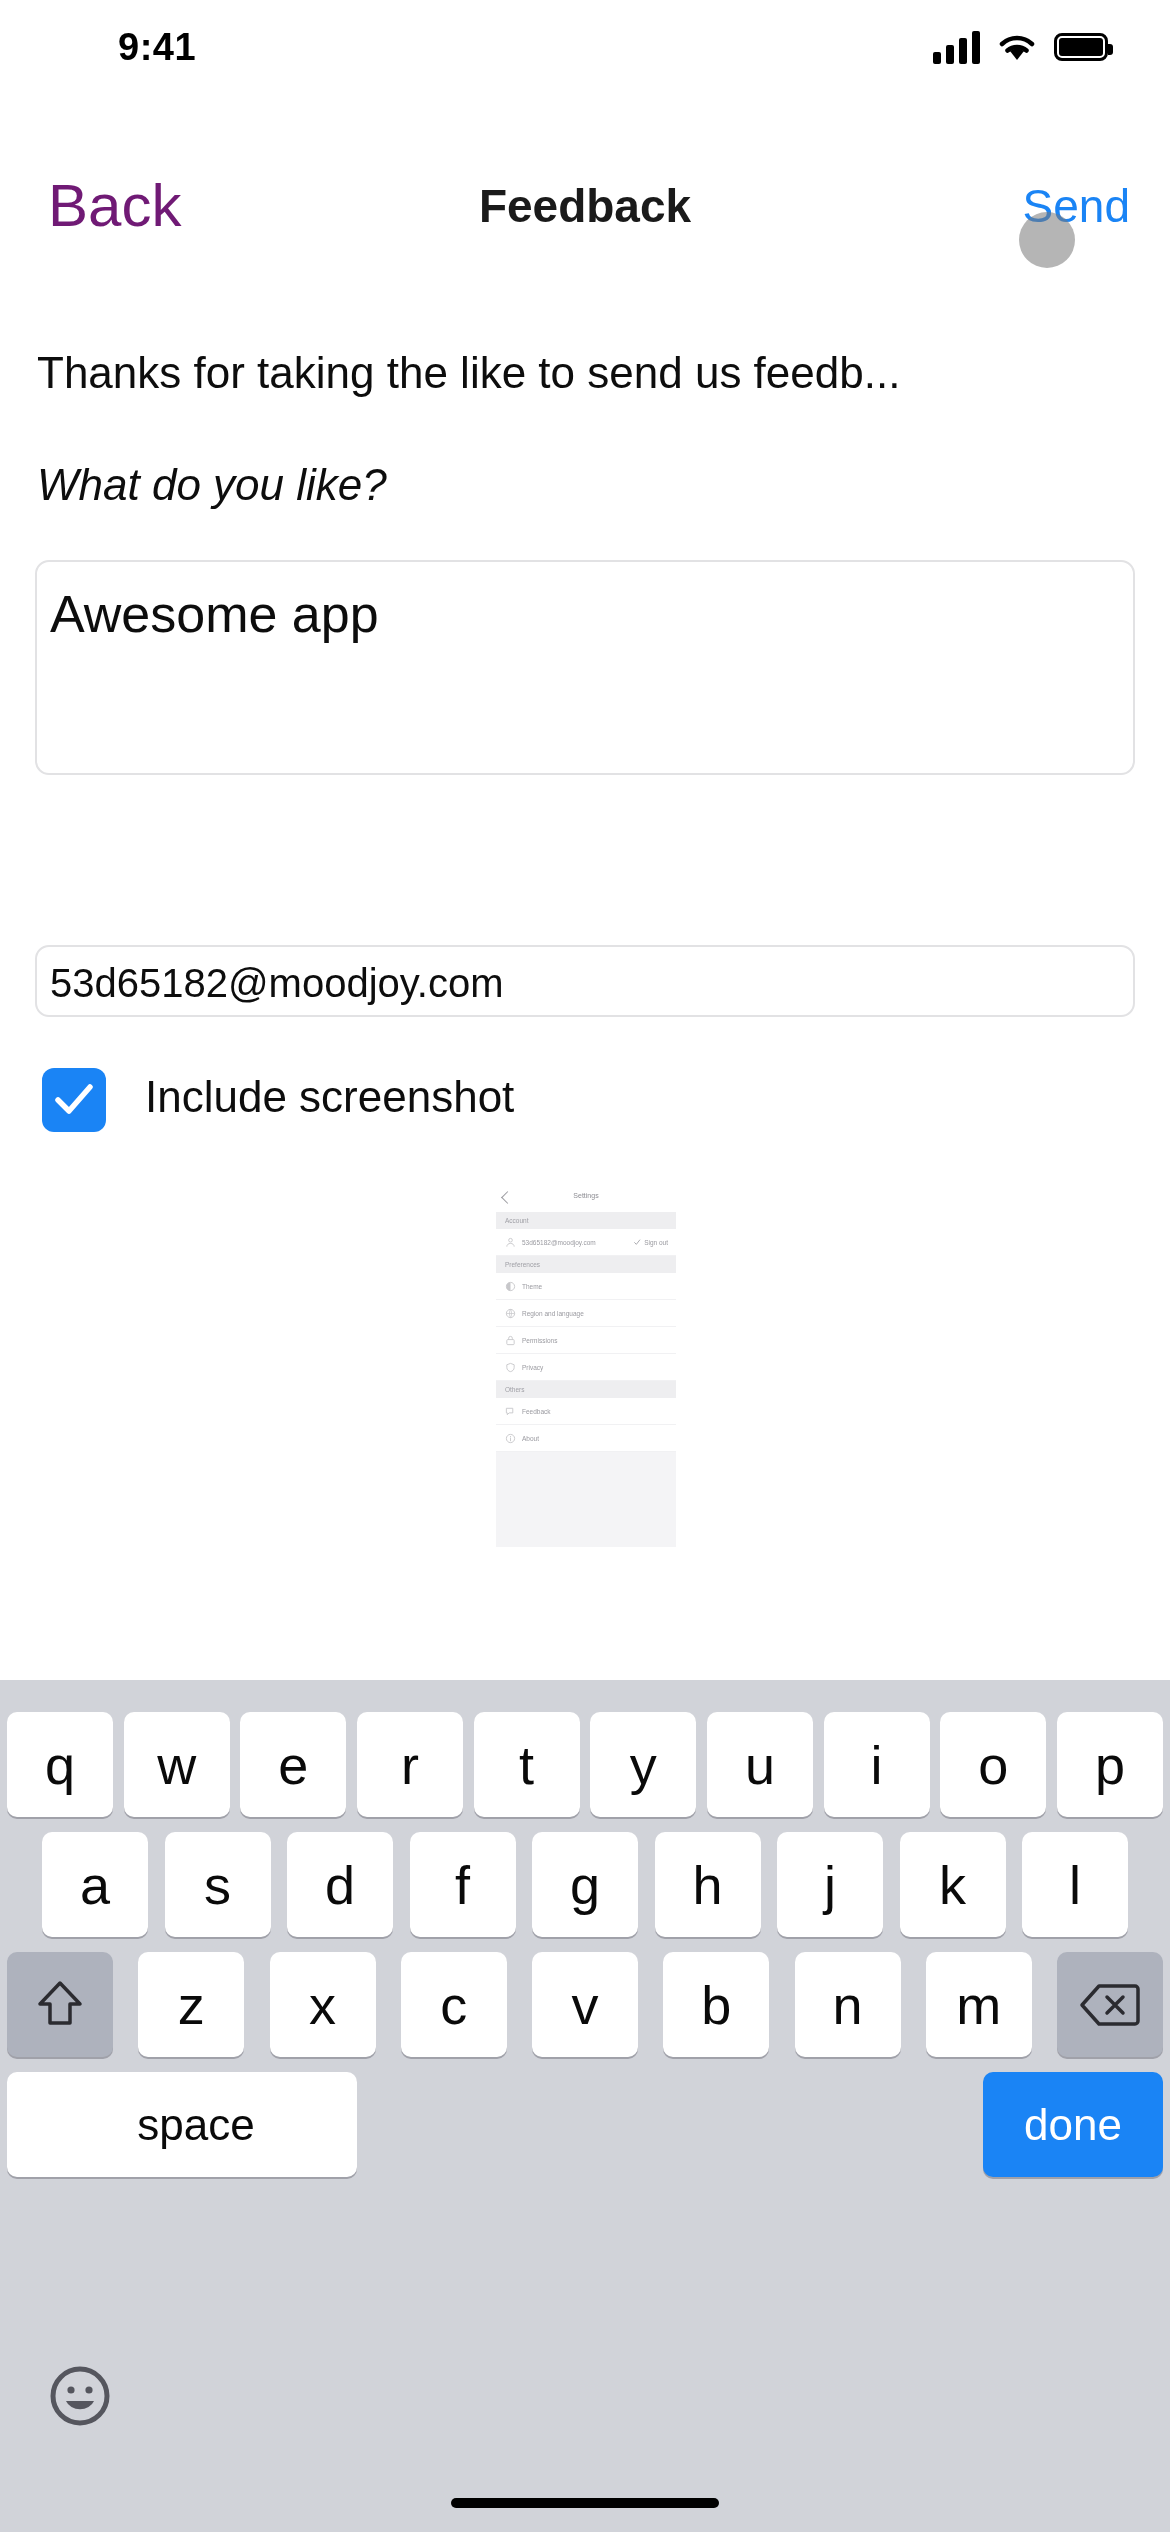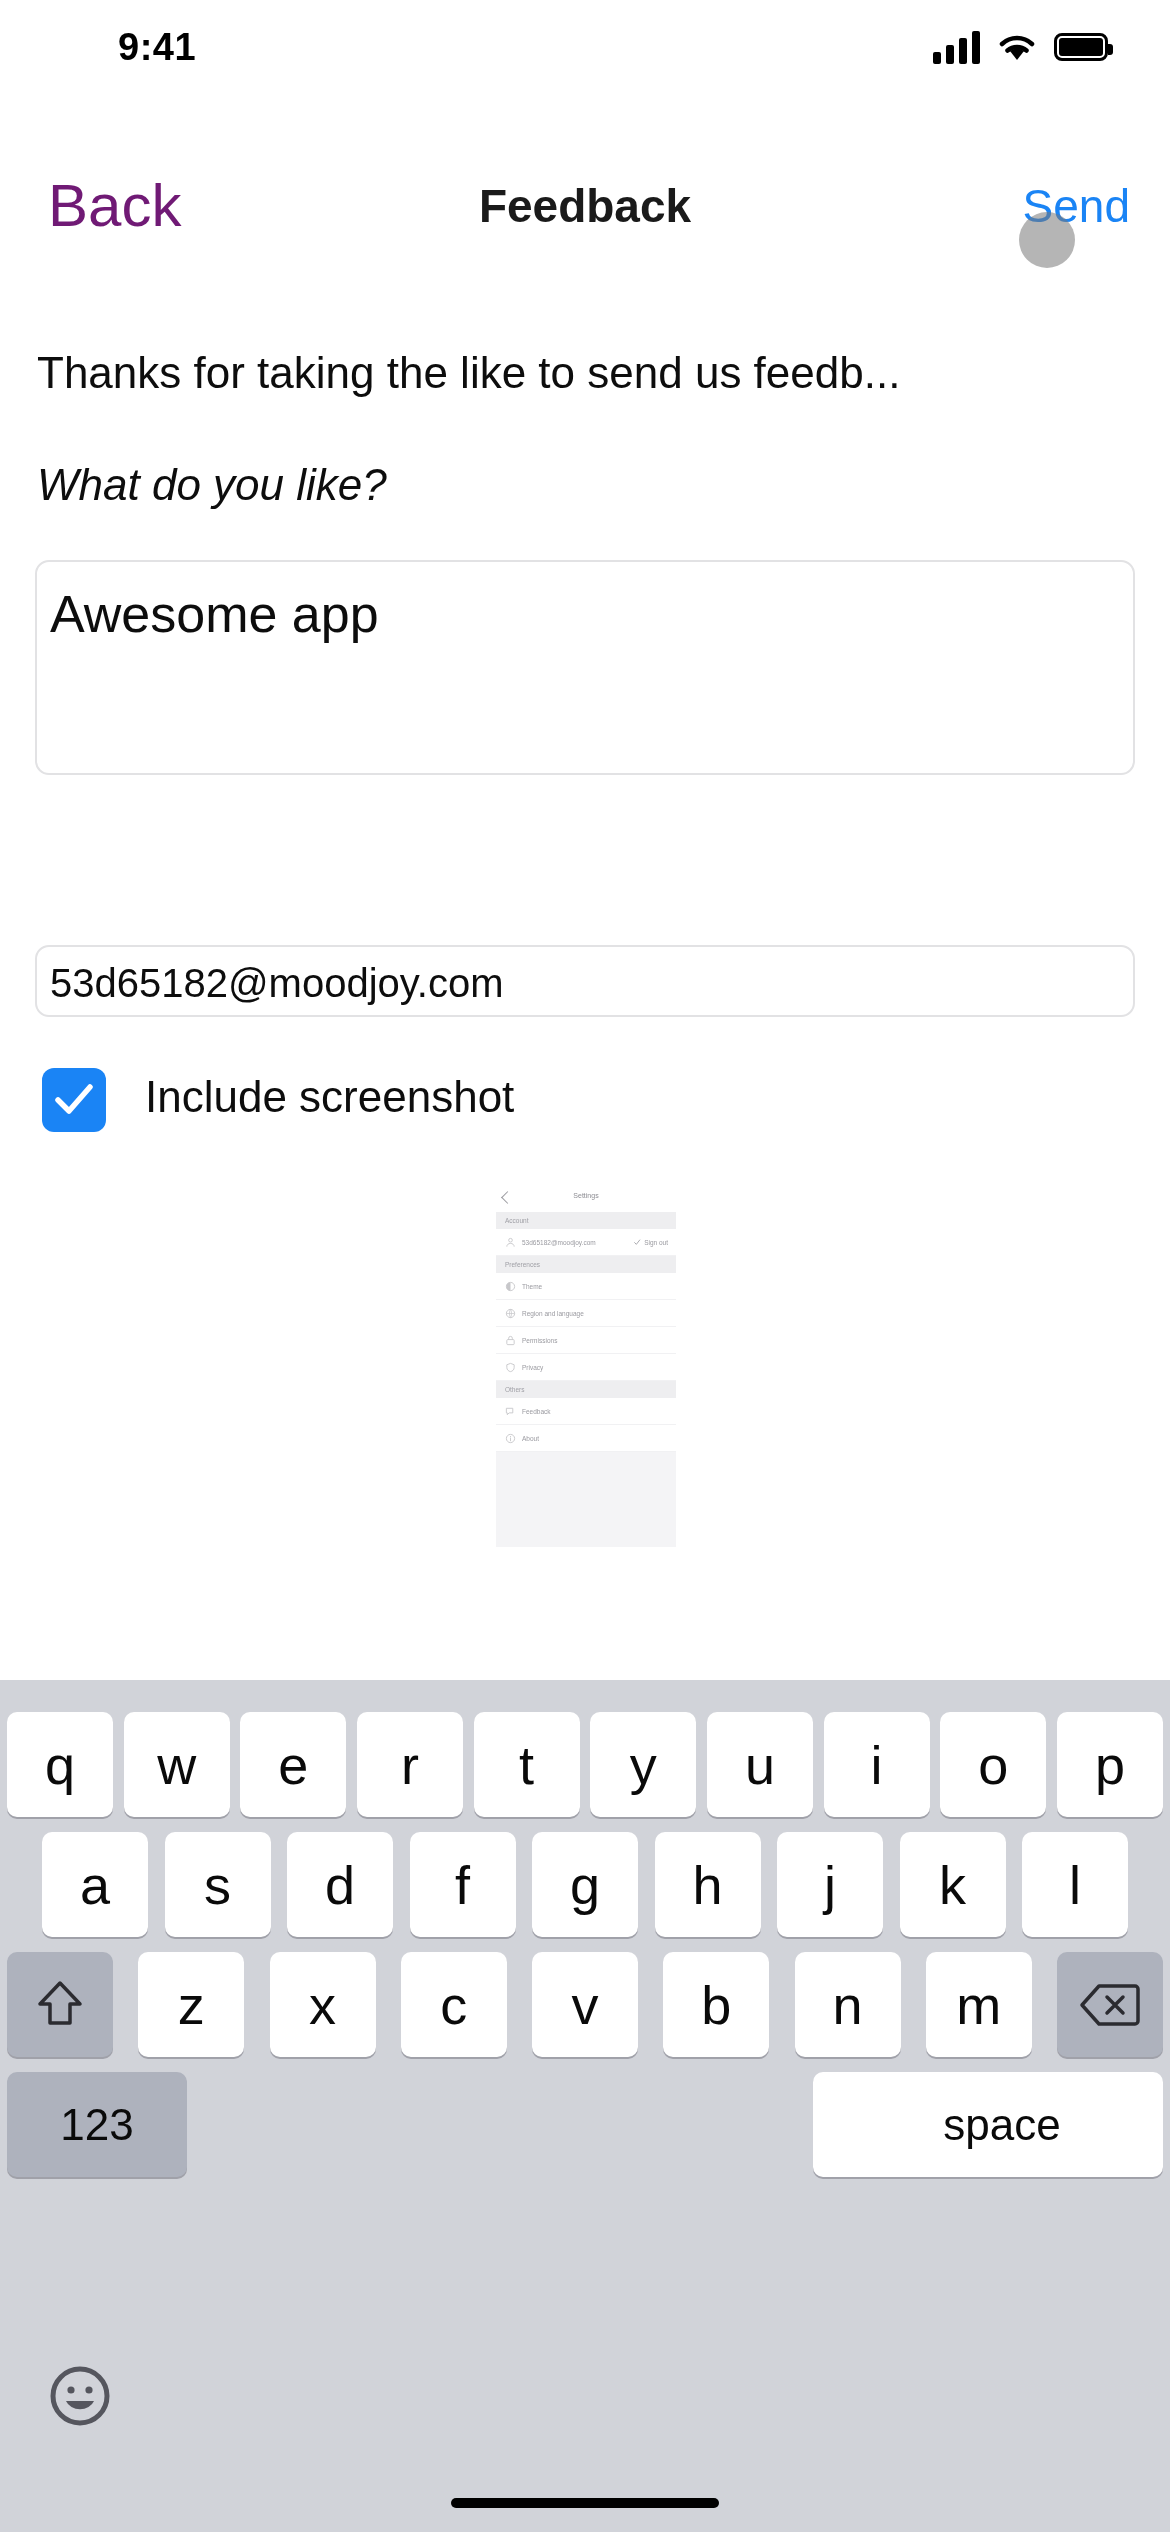--- a/index.html
+++ b/index.html
@@ -312,22 +312,22 @@
       <div class="key">m</div>
       <div class="key wide-fn">
         <svg width="62" height="48" viewBox="0 0 62 48">
           <path d="M20 5 H56 a3 3 0 013 3 v32 a3 3 0 01-3 3 H20 L3 24 Z" fill="none" stroke="#2b2b30" stroke-width="3.5" stroke-linejoin="round"></path>
           <path d="M28 16 L44 32 M44 16 L28 32" stroke="#2b2b30" stroke-width="3.5" stroke-linecap="round"></path>
         </svg>
       </div>
     </div>
 
     <div class="krow r4">
-      <div class="key k123">123</div>
       <div class="key kspace">space</div>
+      <div class="key kdone">done</div>
     </div>
 
     <div class="emoji-key">
       <svg width="64" height="64" viewBox="0 0 64 64">
         <circle cx="32" cy="32" r="27" fill="none" stroke="#55565e" stroke-width="5"></circle>
         <circle cx="23" cy="26" r="3.6" fill="#55565e"></circle>
         <circle cx="41" cy="26" r="3.6" fill="#55565e"></circle>
         <path d="M18 37 a15 13 0 0028 0 Z" fill="#55565e"></path>
       </svg>
     </div>

